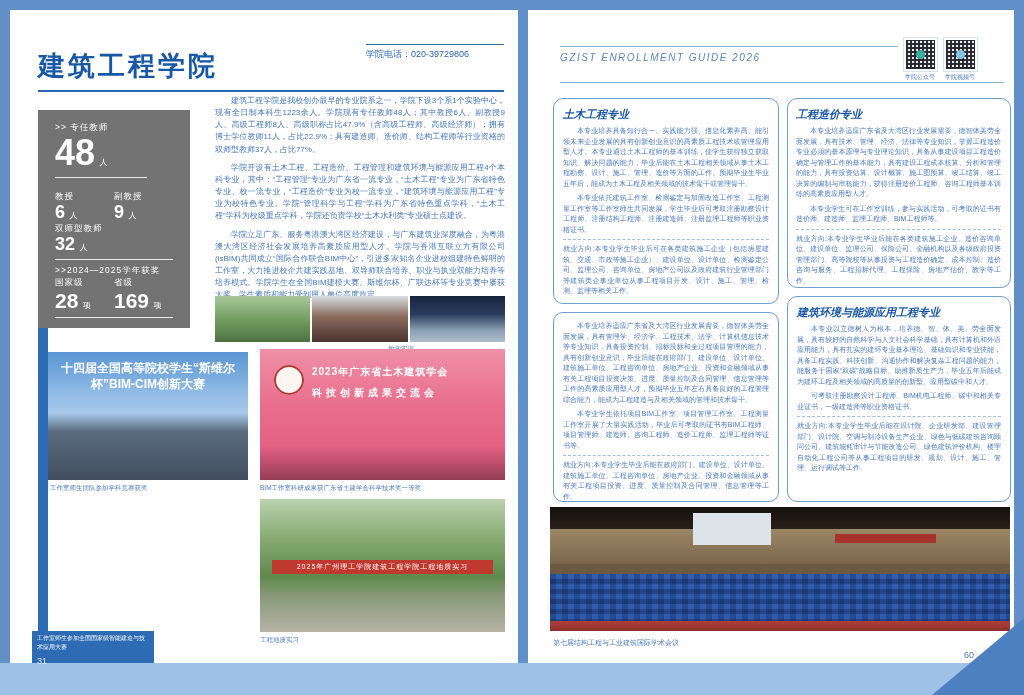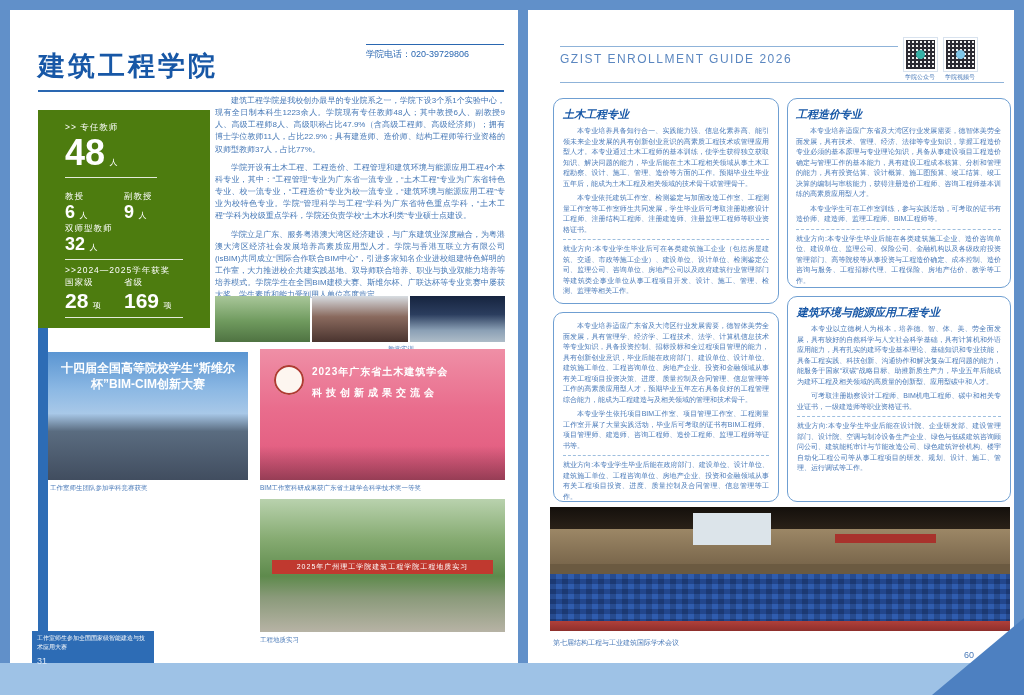--- a/index.html
+++ b/index.html
@@ -16,22 +16,22 @@
   .corner{position:absolute;right:0;top:618px;width:92px;height:77px;background:#4d80c1;
           clip-path:polygon(100% 0,100% 100%,0 100%);}
 
   
   .phone{position:absolute;top:34px;right:14px;width:138px;border-top:1px solid #2a67b1;
          padding-top:3px;color:#2a67b1;font-size:9px;}
   .l-title{position:absolute;left:28px;top:38px;font-size:27px;font-weight:bold;color:#1757a6;letter-spacing:3px;}
   .l-rule{position:absolute;left:28px;right:14px;top:80px;border-top:2px solid #2a67b1;}
   .rail{position:absolute;left:28px;top:100px;width:10px;height:548px;background:#2d6cb5;}
 
-  .sidebar{position:absolute;left:28px;top:100px;width:172px;height:218px;background:#4d7c0f;
-           color:#fff;padding:12px 27px;box-sizing:border-box;}
+  .sidebar{position:absolute;left:28px;top:100px;width:152px;height:218px;background:#737373;
+           color:#fff;padding:12px 17px;box-sizing:border-box;}
   .sb-label{font-size:8.5px;letter-spacing:1px;}
   .sb-big{font-size:36px;font-weight:bold;line-height:1.05;}
   .sb-mid{font-size:18px;font-weight:bold;line-height:1.1;}
   .sb-award{font-size:21px;font-weight:bold;line-height:1.1;}
   .sb-unit{font-size:8px;font-weight:normal;}
   .sb-rule{border-top:1px solid rgba(255,255,255,.85);margin:5px 0;}
   .sb-row{display:flex;}
   .sb-col{width:50%;}
   .sb-gap{height:8px;}
 
@@ -69,21 +69,21 @@
          background:linear-gradient(180deg,#b9d2ae 0%,#86ab72 30%,#5e8a4c 58%,#8a9a7a 74%,#b7b3a5 100%);}
   .c2-banner{position:absolute;left:5%;right:5%;top:46%;background:#c0392f;color:#fff;
              font-size:7px;text-align:center;padding:2px 1px;letter-spacing:1px;}
 
   .lcapbox{position:absolute;left:22px;top:621px;width:122px;height:38px;background:#2d6cb5;
            color:#fff;font-size:6px;line-height:1.45;padding:3px 5px;box-sizing:border-box;}
   .lpage-num{position:absolute;left:27px;top:646px;color:#dce9f7;font-size:9px;z-index:3;}
 
   
   .r-rule1{position:absolute;left:32px;top:36px;width:338px;border-top:1px solid #8fb3d9;}
-  .r-header{position:absolute;left:32px;top:42px;font-size:12px;color:#5b87c0;letter-spacing:1.5px;}
+  .r-header{position:absolute;left:32px;top:42px;font-size:10px;color:#5b87c0;letter-spacing:1.5px;font-style:italic;}
   .r-rule2{position:absolute;left:32px;right:10px;top:72px;border-top:1px solid #8fb3d9;}
   .qr{position:absolute;top:27px;width:33px;height:33px;background:#fff;border:1px solid #d8e2ee;}
   .qr::before{content:"";position:absolute;inset:2px;
       background:repeating-linear-gradient(0deg,#2a2a33 0 2px,transparent 2px 4px),
                  repeating-linear-gradient(90deg,#2a2a33 0 2px,#f0f0f0 2px 4px);}
   .qr-dot{position:absolute;left:12px;top:12px;width:9px;height:9px;border-radius:50%;z-index:2;}
   .qr1{left:375px;} .qr1 .qr-dot{background:#35b0a6;}
   .qr2{left:415px;} .qr2 .qr-dot{background:#7ec5e8;}
   .qr-label{position:absolute;top:63px;width:40px;text-align:center;font-size:6px;color:#4a7ab8;}
   .qr-label1{left:372px;} .qr-label2{left:412px;}

